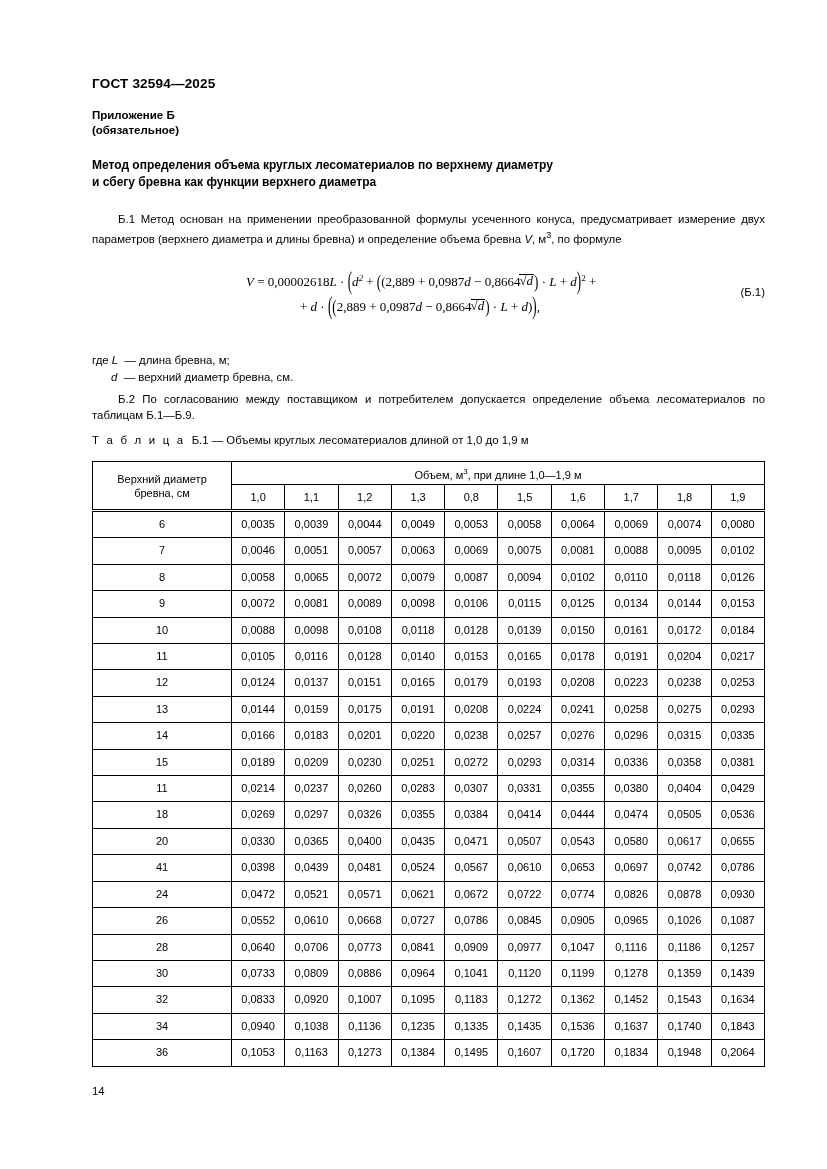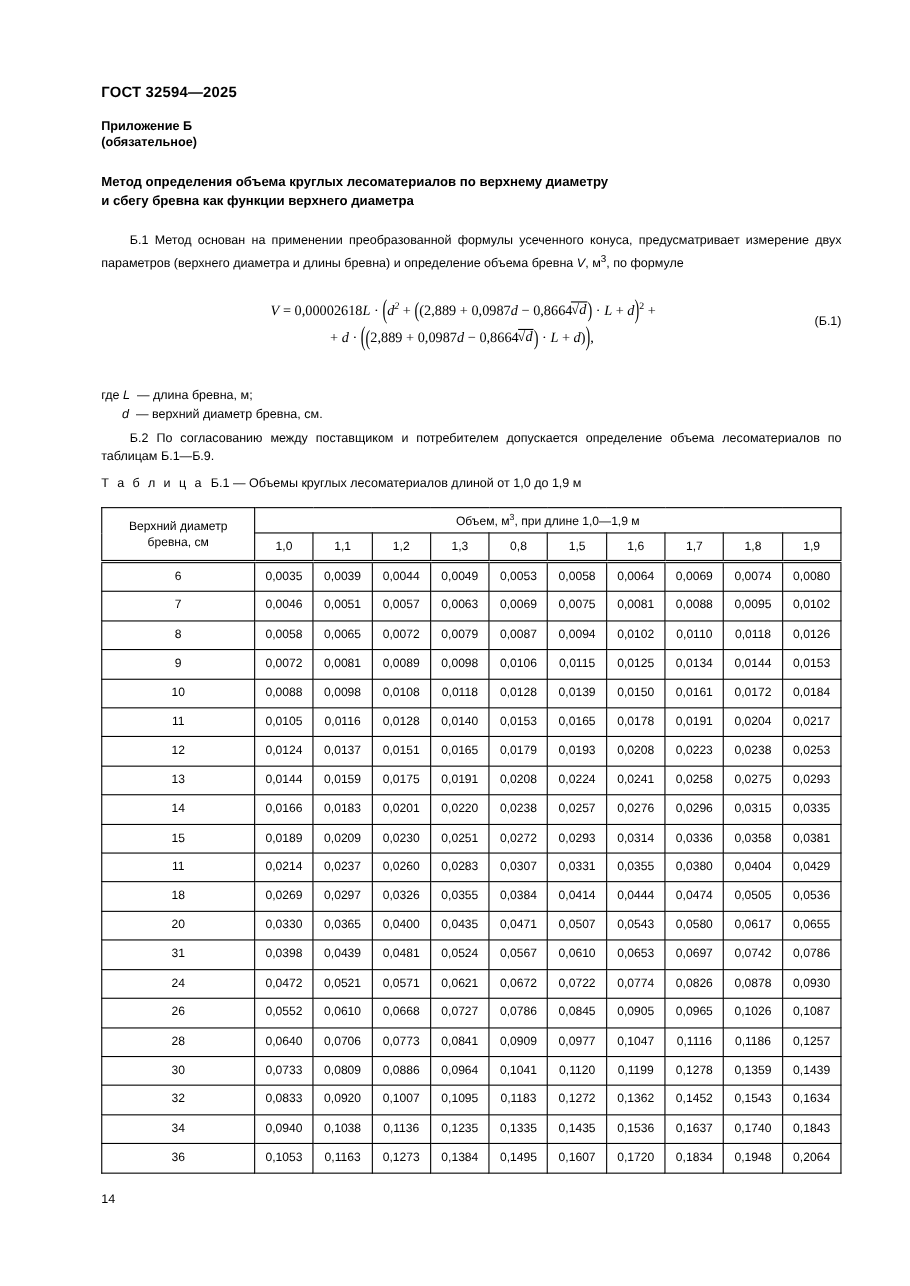--- a/index.html
+++ b/index.html
@@ -418,21 +418,21 @@
           <td>0,0400</td>
           <td>0,0435</td>
           <td>0,0471</td>
           <td>0,0507</td>
           <td>0,0543</td>
           <td>0,0580</td>
           <td>0,0617</td>
           <td>0,0655</td>
         </tr>
         <tr>
-          <td class="diam">31</td>
+          <td class="diam">41</td>
           <td>0,0398</td>
           <td>0,0439</td>
           <td>0,0481</td>
           <td>0,0524</td>
           <td>0,0567</td>
           <td>0,0610</td>
           <td>0,0653</td>
           <td>0,0697</td>
           <td>0,0742</td>
           <td>0,0786</td>

